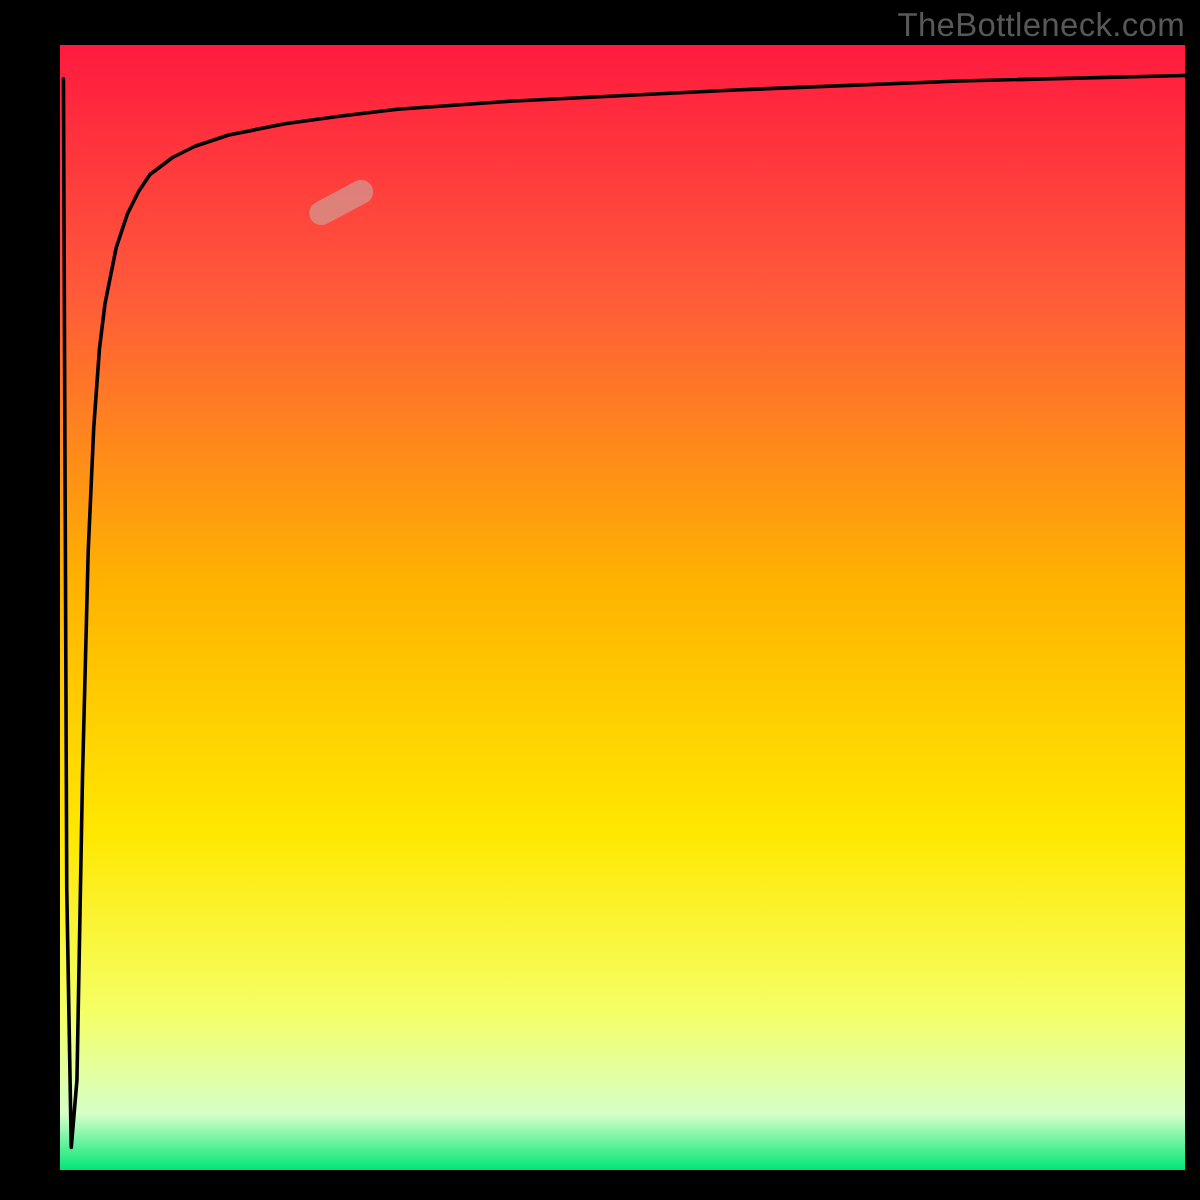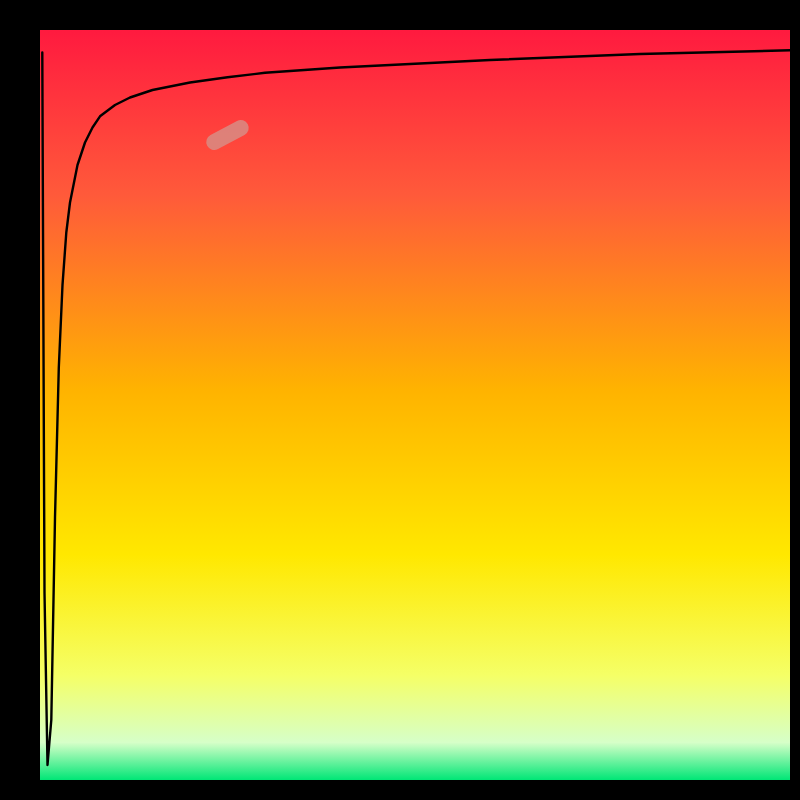--- a/index.html
+++ b/index.html
@@ -28,20 +28,21 @@
   svg {
     position: absolute;
     top: 0;
     left: 0;
   }
 </style>
 </head>
 <body>
 
 <div class="frame">
+  <div class="watermark">TheBottleneck.com</div>
 
   <svg id="chart-svg" width="800" height="800" viewBox="0 0 800 800">
     <defs>
       <linearGradient id="bg-grad" x1="0" y1="0" x2="0" y2="1">
         <stop id="gs0" offset="0%" stop-color="#ff1a3f"></stop>
         <stop id="gs1" offset="22%" stop-color="#ff5a3a"></stop>
         <stop id="gs2" offset="48%" stop-color="#ffb300"></stop>
         <stop id="gs3" offset="70%" stop-color="#ffe800"></stop>
         <stop id="gs4" offset="86%" stop-color="#f5ff66"></stop>
         <stop id="gs5" offset="95%" stop-color="#d6ffc8"></stop>

